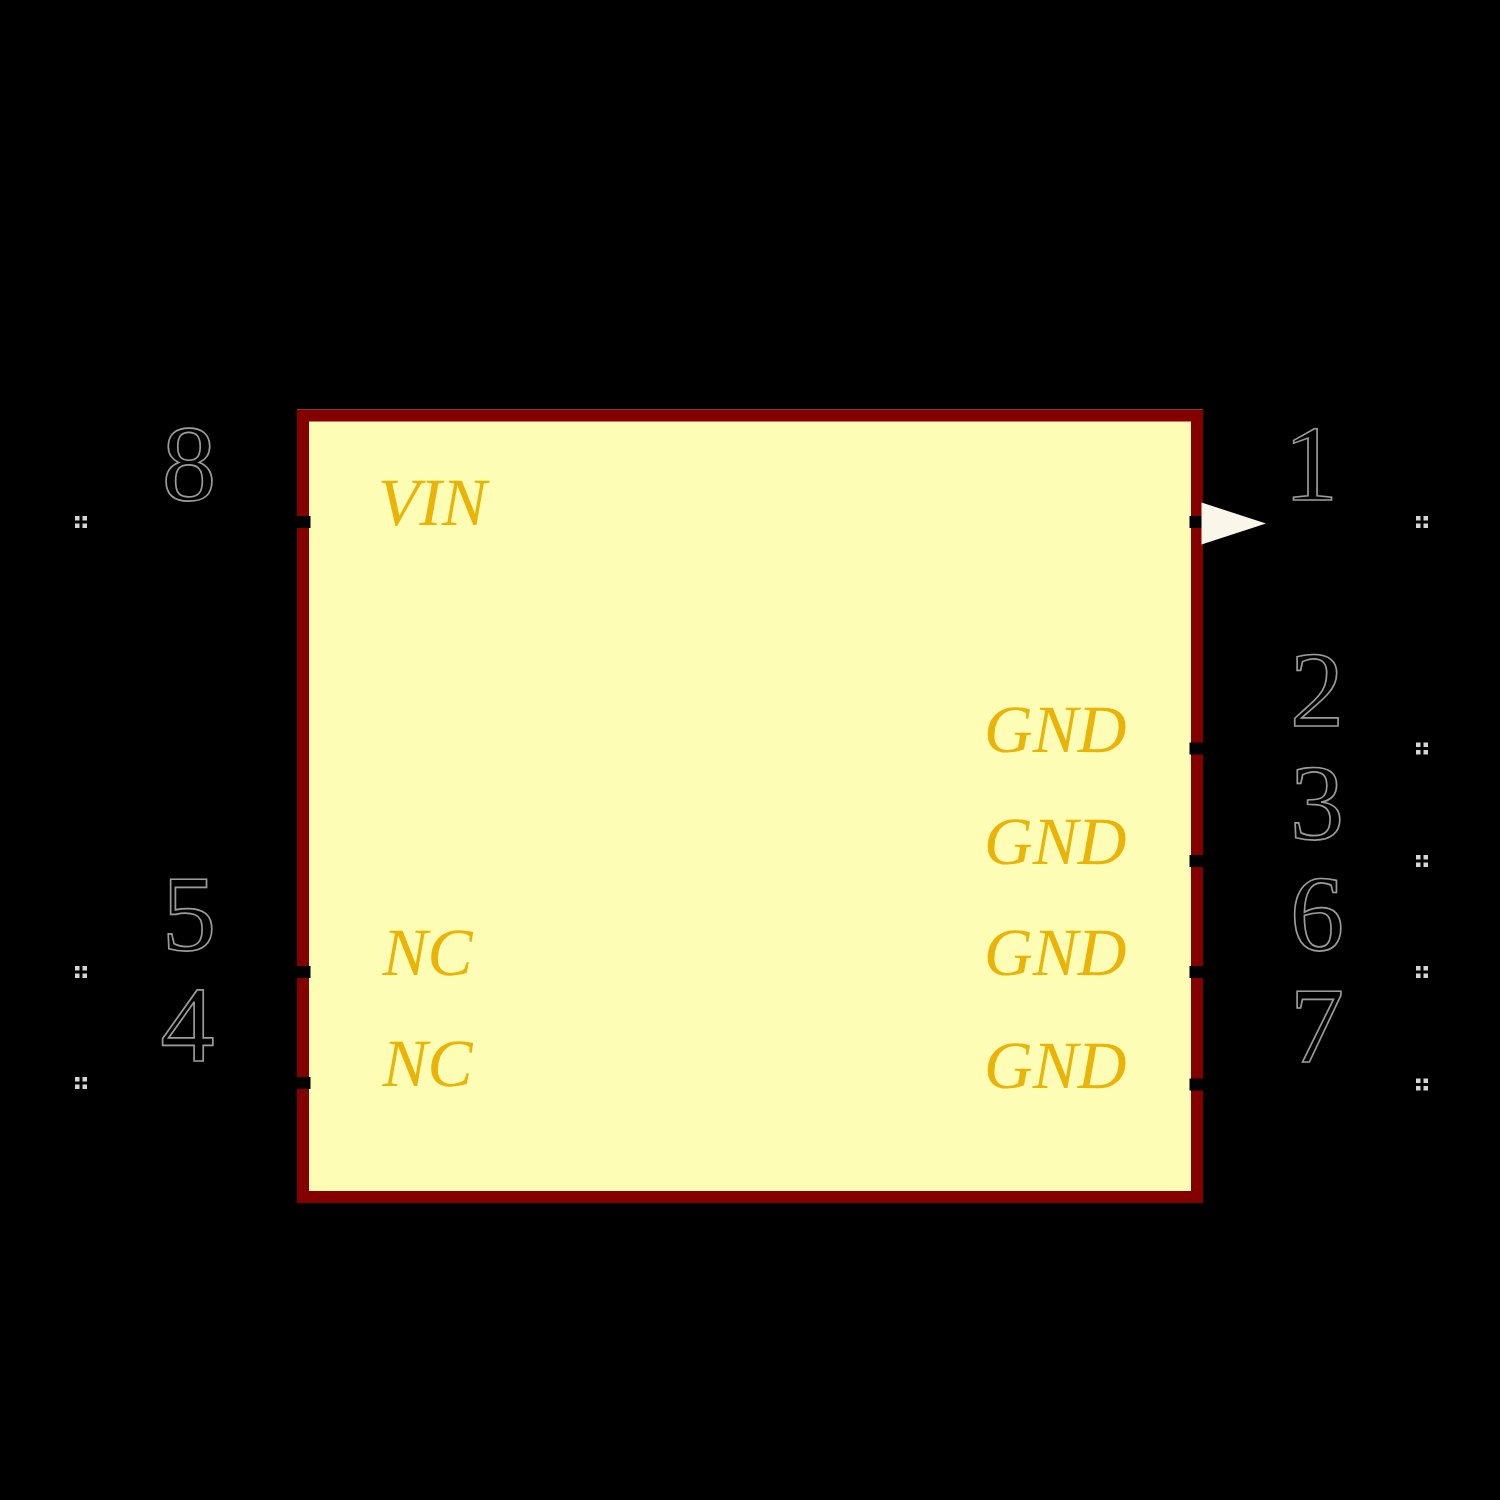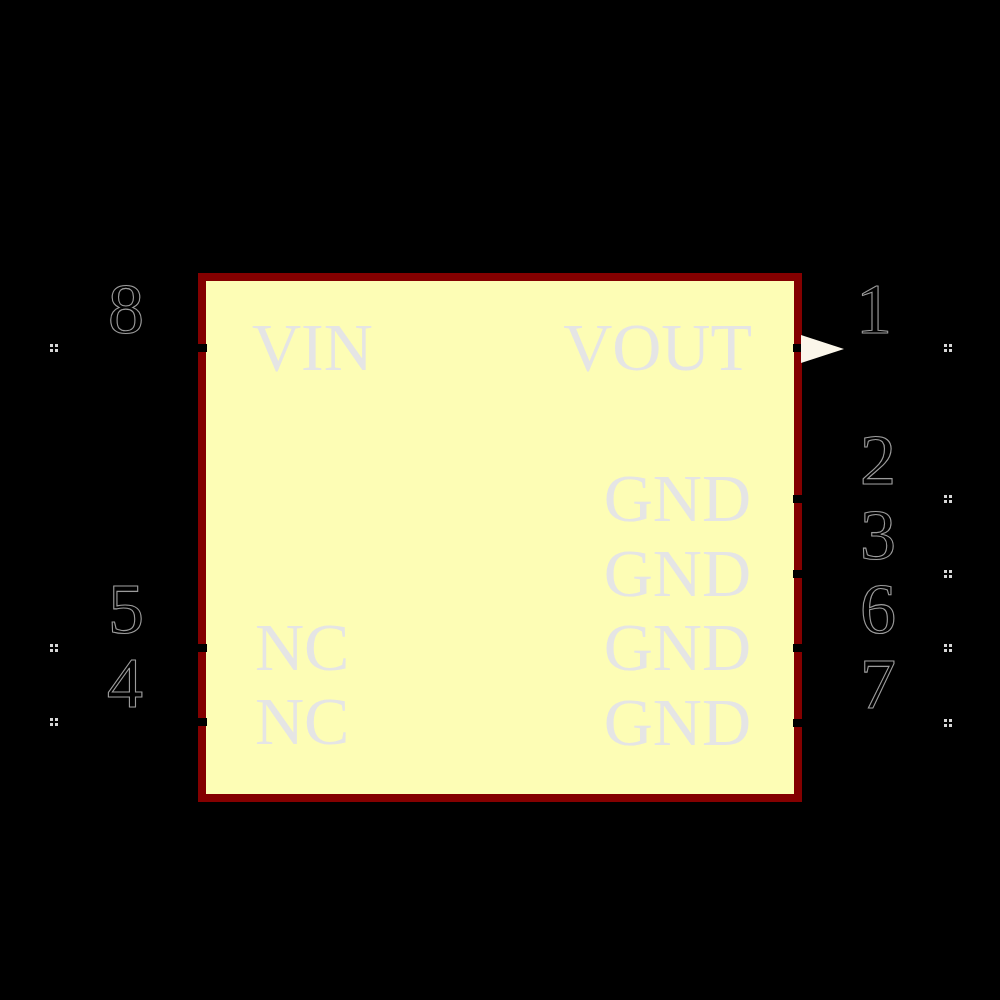--- a/index.html
+++ b/index.html
@@ -17,24 +17,25 @@
     position: absolute;
     left: 198px; top: 273px;
     width: 604px; height: 529px;
     box-sizing: border-box;
     background: #FDFDB5;
     border: 8px solid #840000;
   }
   
   .lbl {
     position: absolute;
-    font-size: 68px;
+    font-size: 45px;
     line-height: 1;
-    color: #e5e5e5;
+    color: #eab308;
     white-space: nowrap;
+    font-style: italic;
   }
   .lbl-vin  { left: 252px;  top: 313px; }
   .lbl-vout { right: 248px; top: 313px; text-align: right; }
   .lbl-gnd2 { right: 249px; top: 464px; text-align: right; }
   .lbl-gnd3 { right: 249px; top: 539px; text-align: right; }
   .lbl-gnd6 { right: 249px; top: 613px; text-align: right; }
   .lbl-gnd7 { right: 249px; top: 688px; text-align: right; }
   .lbl-nc5  { left: 255px;  top: 613px; }
   .lbl-nc4  { left: 255px;  top: 687px; }
   
@@ -96,21 +97,20 @@
   }
 </style>
 </head>
 <body>
 
 <div class="canvas">
 
   <div class="body-box"></div>
 
   <span class="lbl lbl-vin">VIN</span>
-  <span class="lbl lbl-vout">VOUT</span>
   <span class="lbl lbl-gnd2">GND</span>
   <span class="lbl lbl-gnd3">GND</span>
   <span class="lbl lbl-gnd6">GND</span>
   <span class="lbl lbl-gnd7">GND</span>
   <span class="lbl lbl-nc5">NC</span>
   <span class="lbl lbl-nc4">NC</span>
 
   <span class="pin-num num-8">8</span>
   <span class="pin-num num-5">5</span>
   <span class="pin-num num-4">4</span>

